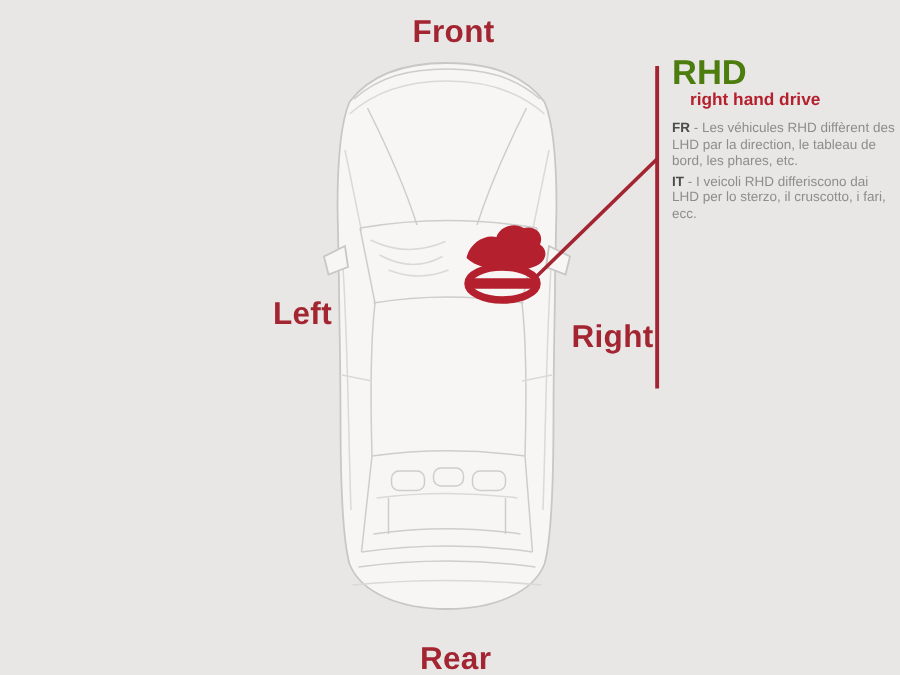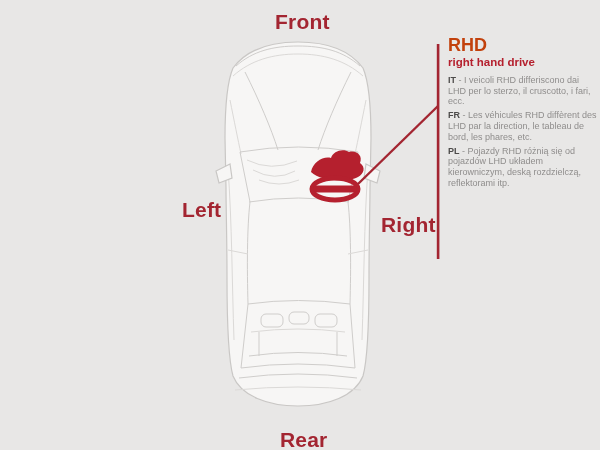--- a/index.html
+++ b/index.html
@@ -21,31 +21,32 @@
   .lbl-left{left:182px;top:198px;}
   .lbl-right{left:381px;top:213px;}
   .lbl-rear{left:280px;top:428px;}
   .car-svg{position:absolute;left:203px;top:38px;width:194px;height:374px;}
   .overlay-svg{position:absolute;left:0;top:0;width:600px;height:450px;pointer-events:none;}
   .callout{
     position:absolute;
     left:448px;top:36px;width:150px;
   }
   .callout-title{
-    font-size:18px;
+    font-size:23px;
     line-height:1.05;
     font-weight:bold;
-    color:#c2410c;
+    color:#4d7c0f;
   }
   .callout-subtitle{
     font-size:11.5px;
     font-weight:bold;
     color:#b5202e;
     margin-top:1px;
     margin-bottom:7px;
+    margin-left:12px;
   }
   .entry{
     margin:0 0 3px 0;
     font-size:9px;
     line-height:10.8px;
     color:#8f8d8c;
   }
   .entry b{color:#4d4b4a;}
   .car-line{fill:none;stroke:#cfcdcb;stroke-width:1;}
   .car-line-light{fill:none;stroke:#dbd9d7;stroke-width:1;}
@@ -127,18 +128,17 @@
 
   <svg class="overlay-svg" aria-hidden="true">
     <line x1="358" y1="184" x2="438" y2="106" stroke="#a32531" stroke-width="2.4"></line>
     <rect x="436.8" y="44" width="2.6" height="215" fill="#a32531"></rect>
   </svg>
 
   <div class="callout">
     <div class="callout-title">RHD</div>
     <div class="callout-subtitle">right hand drive</div>
 
+    <p class="entry"><b>FR</b> <span>-</span> <span>Les véhicules RHD diffèrent des LHD par la direction, le tableau de bord, les phares, etc.</span></p>
     <p class="entry"><b>IT</b> <span>-</span> <span>I veicoli RHD differiscono dai LHD per lo sterzo, il cruscotto, i fari, ecc.</span></p>
-    <p class="entry"><b>FR</b> <span>-</span> <span>Les véhicules RHD diffèrent des LHD par la direction, le tableau de bord, les phares, etc.</span></p>
-    <p class="entry"><b>PL</b> <span>-</span> <span>Pojazdy RHD różnią się od pojazdów LHD układem kierowniczym, deską rozdzielczą, reflektorami itp.</span></p>
   </div>
 
 </div>
 
 </body></html>

